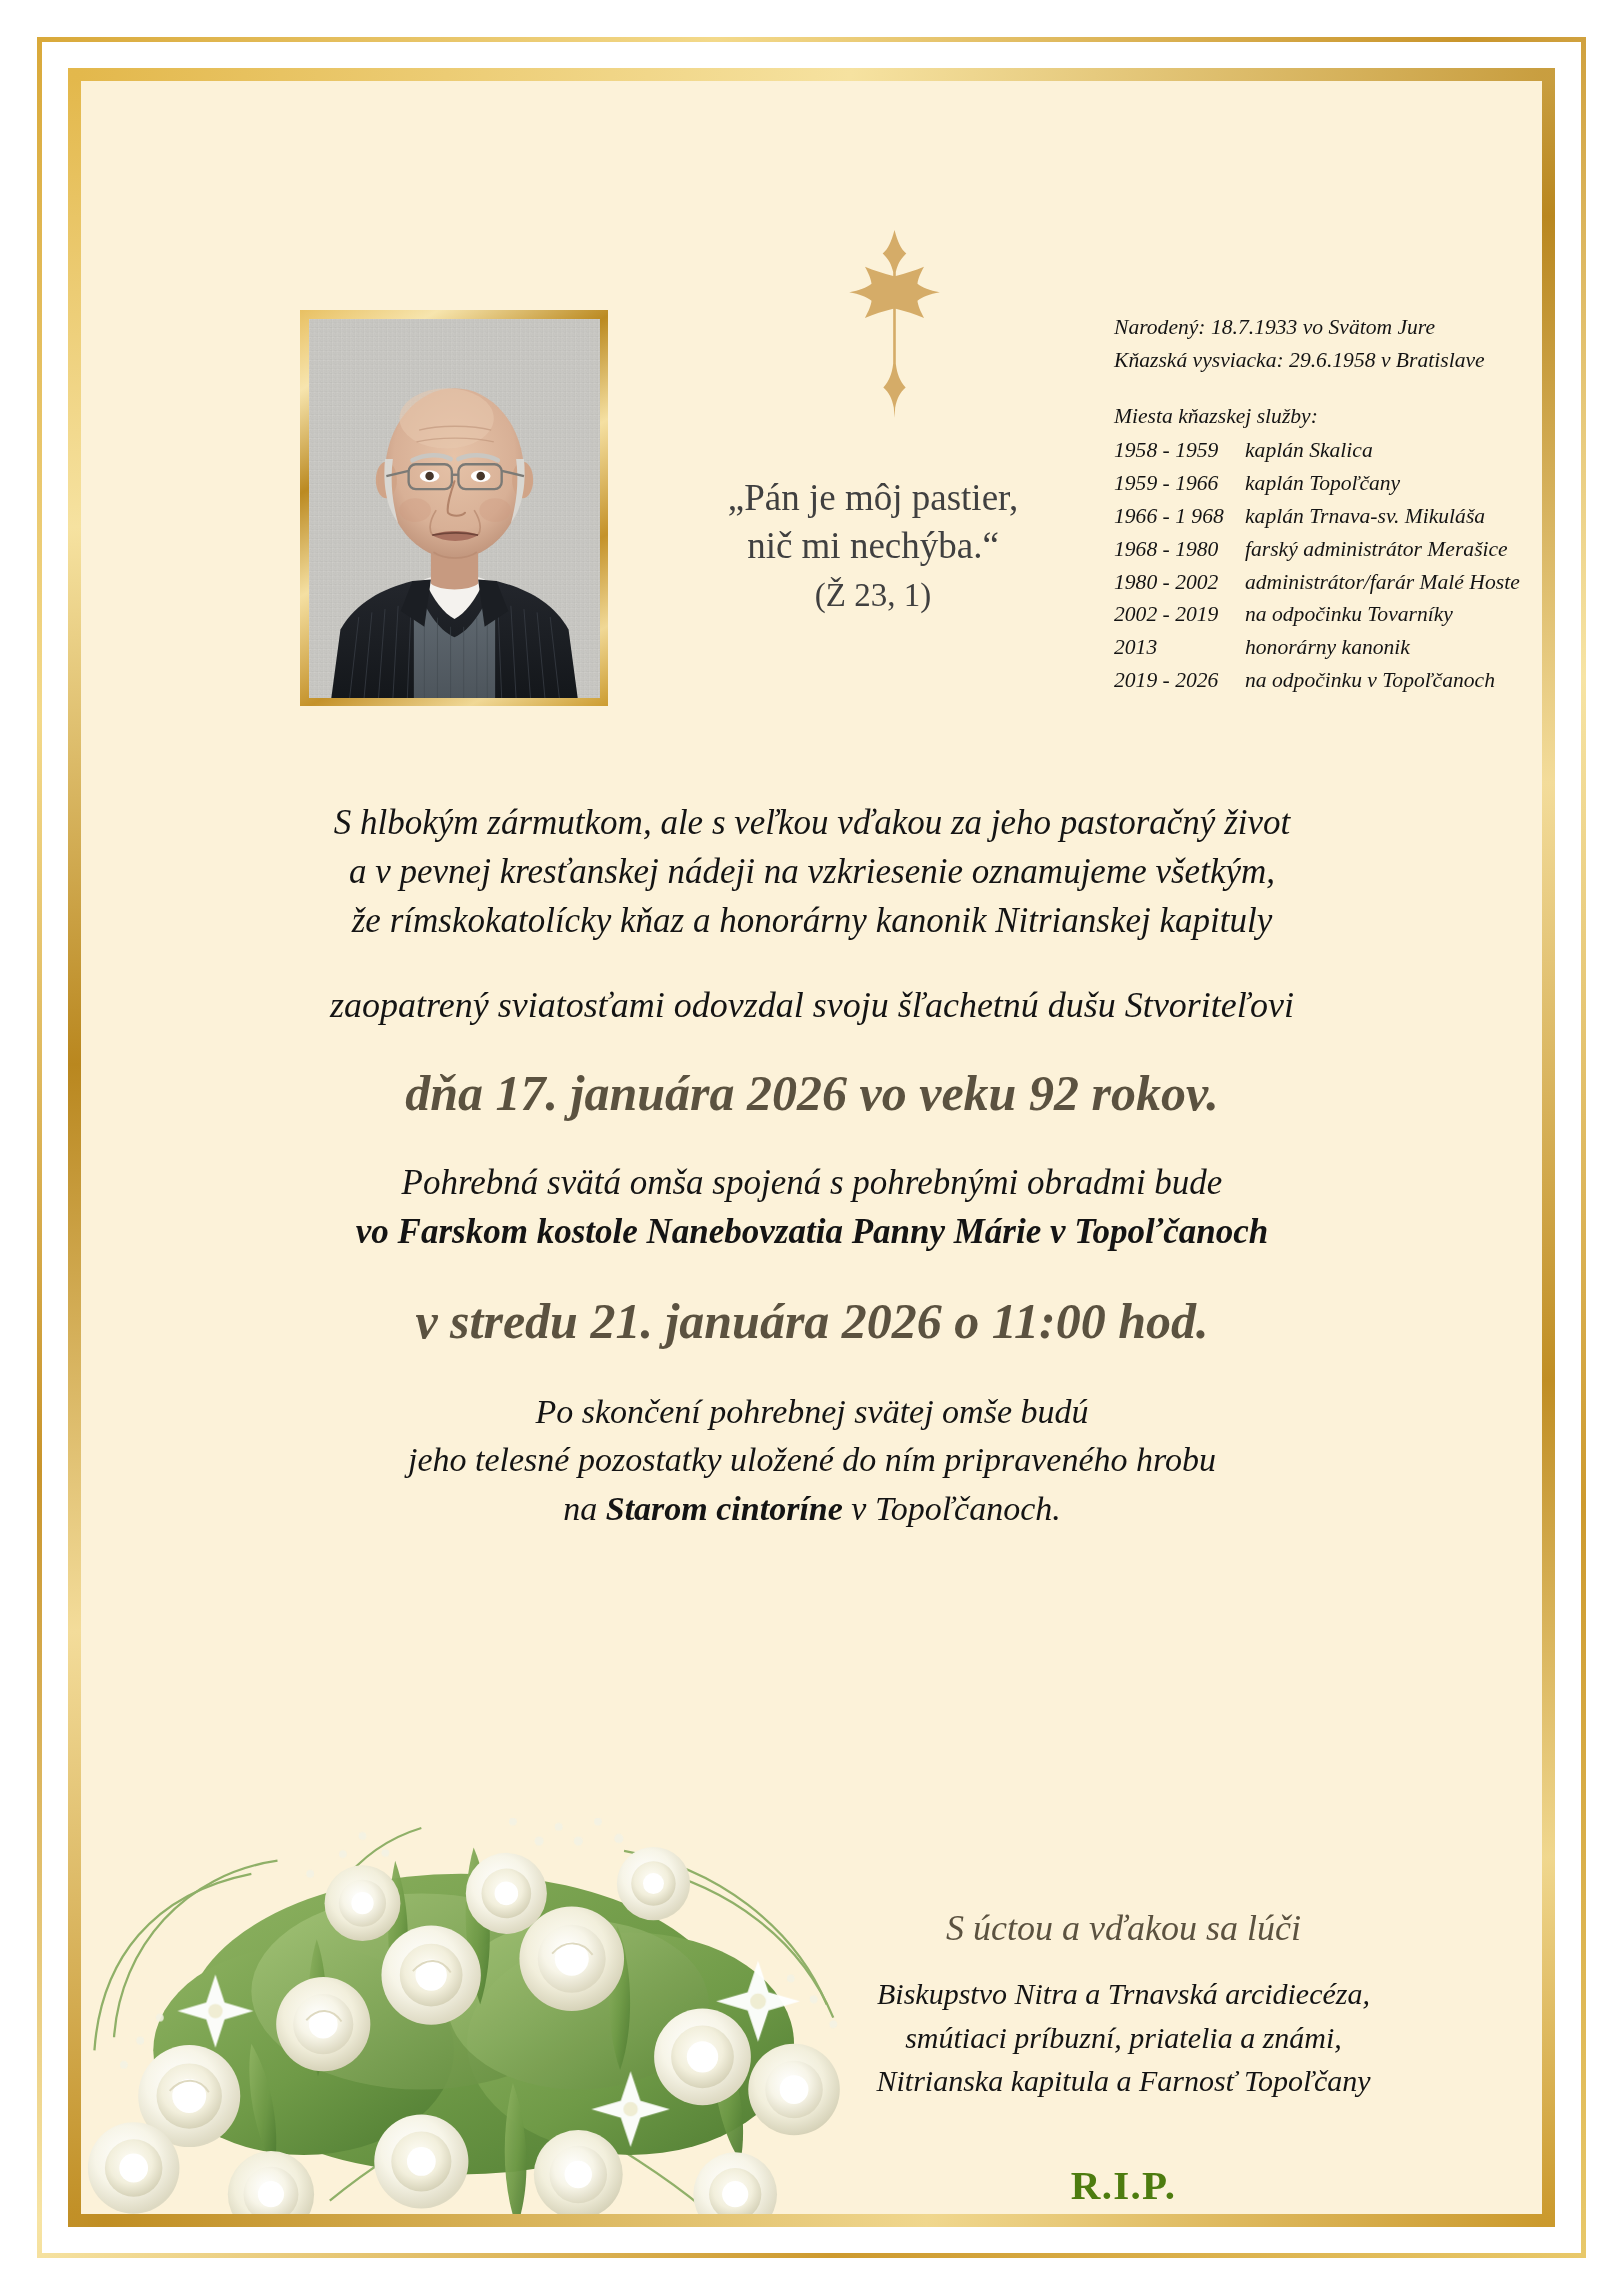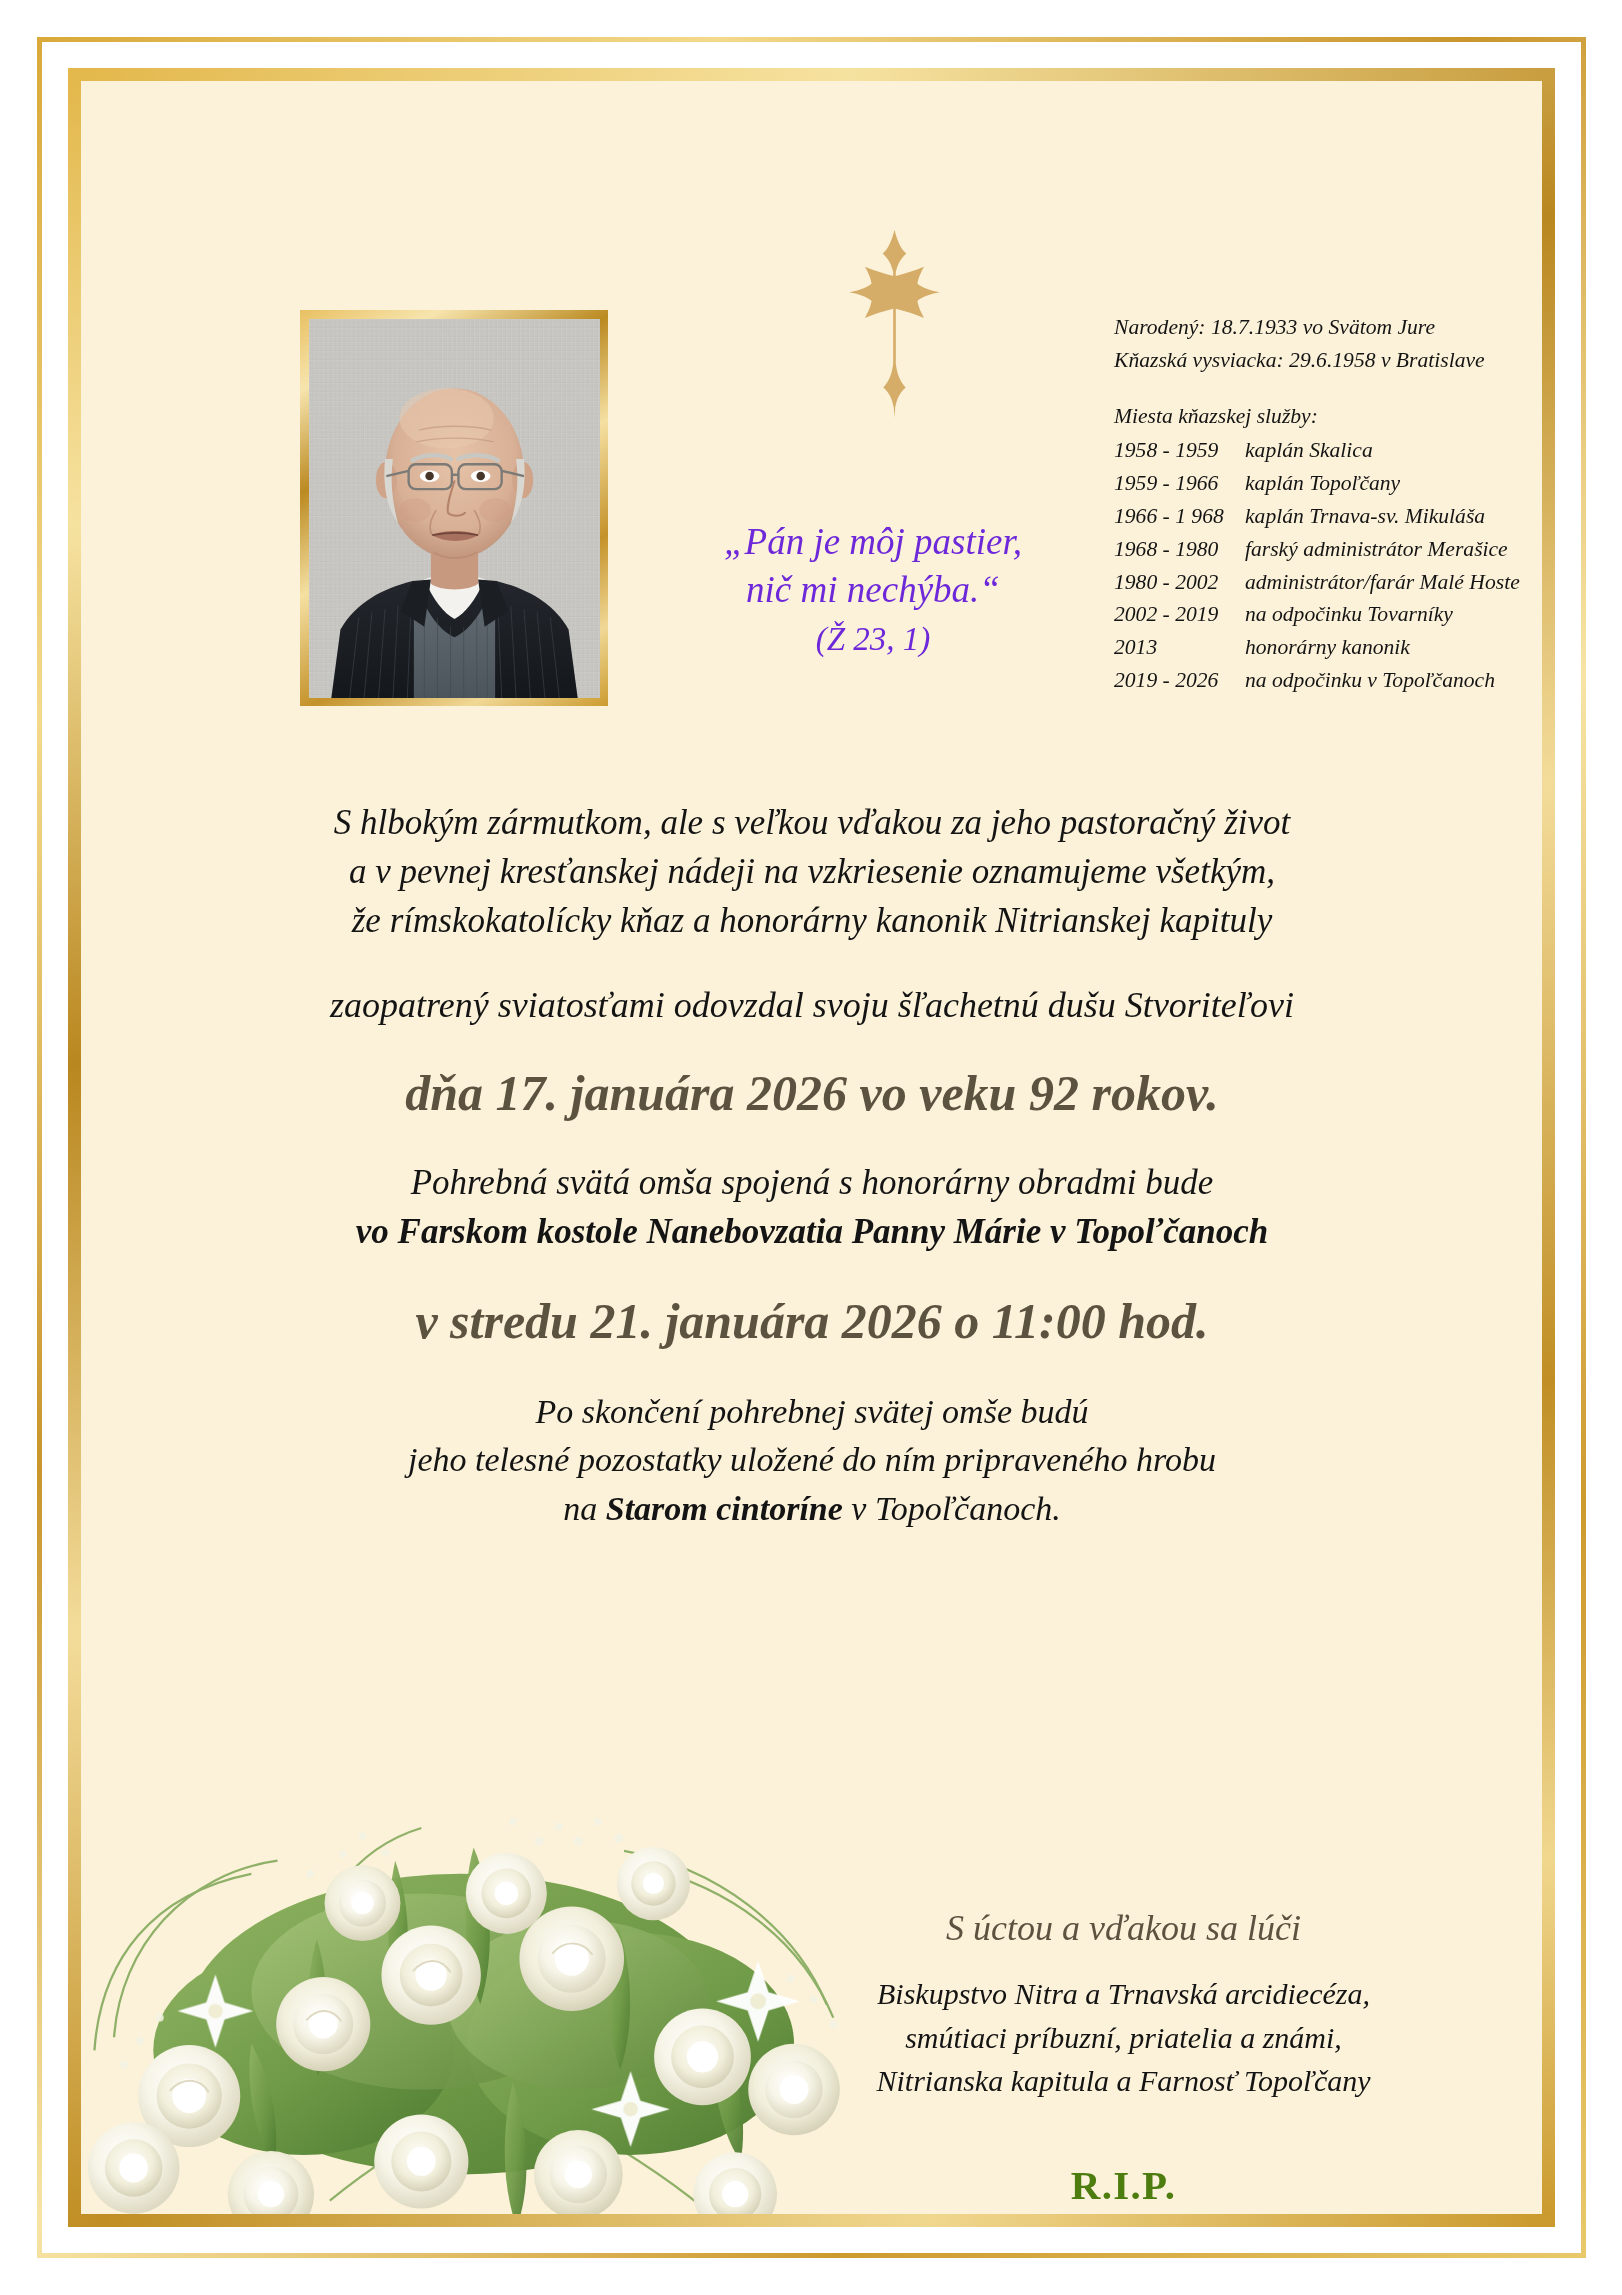--- a/index.html
+++ b/index.html
@@ -83,26 +83,24 @@
   }
   .photo-svg { display:block; width:100%; height:100%; }
 
   
   .quote {
     position: absolute;
     left: 576px;
     top: 393px;
     width: 432px;
     text-align: center;
-    font-style: italic;
     font-size: 37px;
     line-height: 1.30;
-    color: #6d28d9;
+    color: #404040;
     font-family: "Liberation Serif", "DejaVu Serif", serif;
-    margin-top: 44px;
   }
   .quote .ref { display: block; margin-top: 3.9px; font-size: 33px; text-align: center; }
 
   
   .bio {
     position: absolute;
     left: 1033px;
     top: 230px;
     width: 517px;
     font-style: italic;
@@ -454,21 +452,21 @@
           <div>a v pevnej kresťanskej nádeji na vzkriesenie oznamujeme všetkým,</div>
           <div>že rímskokatolícky kňaz a honorárny kanonik Nitrianskej kapituly</div>
         </div>
 
 
         <div class="lead-line">zaopatrený sviatosťami odovzdal svoju šľachetnú dušu Stvoriteľovi</div>
 
         <div class="date-line">dňa 17. januára 2026 vo veku 92 rokov.</div>
 
         <div class="mass-block">
-          <div>Pohrebná svätá omša spojená s honorárny obradmi bude</div>
+          <div>Pohrebná svätá omša spojená s pohrebnými obradmi bude</div>
           <div class="church">vo Farskom kostole Nanebovzatia Panny Márie v Topoľčanoch</div>
         </div>
 
         <div class="time-line">v stredu 21. januára 2026  o 11:00 hod.</div>
 
         <div class="burial-block">
           <div>Po skončení pohrebnej svätej omše budú</div>
           <div>jeho telesné pozostatky uložené do ním pripraveného hrobu</div>
           <div><span>na </span><b>Starom cintoríne</b><span> v Topoľčanoch.</span></div>
         </div>

